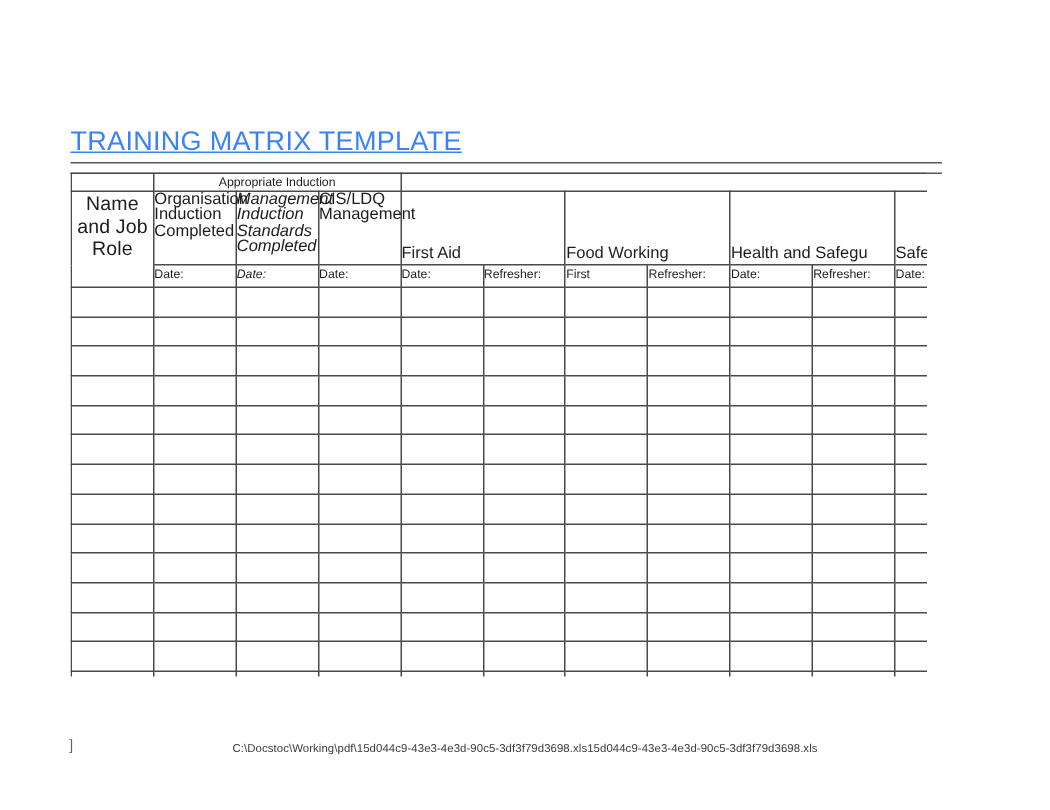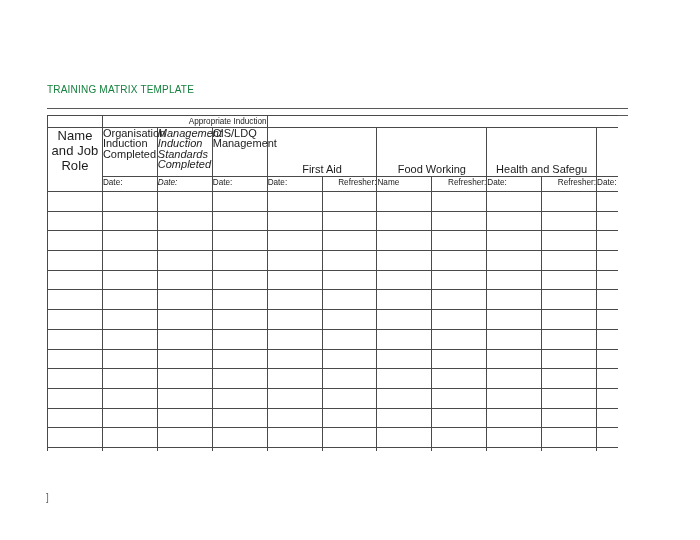--- a/index.html
+++ b/index.html
@@ -23,24 +23,25 @@
     width: 700px;
     height: 540px;
     background: #fff;
   }
 
   
   #doc-title {
     position: absolute;
     left: 47px;
     top: 84px;
-    font-size: 10px;
+    font-size: 18px;
     letter-spacing: 0.2px;
-    color: #15803d;
+    color: #3b82f6;
     white-space: nowrap;
+    text-decoration: underline;
   }
 
   
   .top-rule {
     position: absolute;
     left: 47px;
     width: 581px;
     height: 1px;
     background: #58585a;
   }
@@ -68,21 +69,21 @@
     border: 1px solid #4a4a4c;
     padding: 0;
     vertical-align: top;
     font-weight: normal;
     background: #fff;
   }
 
   
   .grp-cell {
     height: 11px;
-    text-align: right;
+    text-align: center;
     font-size: 8.2px;
     line-height: 11px;
     border-bottom: 1px solid #4a4a4c;
   }
   .grp-blank {
     border-top: none;
     border-bottom: none;
   }
   .grp-blank-right {
     border-top: none;
@@ -103,21 +104,20 @@
 
   
   .sub-cell {
     height: 46px;
     padding: 2px 2px 0 3px;
     line-height: 10.4px;
     font-size: 11px;
   }
   .sub-cell.centered {
     vertical-align: bottom;
-    text-align: center;
     padding-bottom: 2px;
   }
 
   
   .datehdr-cell {
     height: 14px;
     padding: 1px 2px 0 3px;
     font-size: 8.2px;
     line-height: 12px;
     white-space: nowrap;
@@ -127,21 +127,21 @@
   
   tbody.body-rows td {
     height: 18.7px;
   }
 
   
   .c-ind   { width: 57px; }
   .c-mgmt  { width: 58px; font-style: italic; }
   .c-cis   { width: 54px; }
   .c-date  { width: 48px; }
-  .c-ref   { width: 53px; text-align: right; }
+  .c-ref   { width: 53px; }
 
   
   #footer-bracket {
     position: absolute;
     left: 46px;
     top: 492px;
     font-size: 10px;
     color: #666;
   }
   #footer-path {
@@ -190,21 +190,21 @@
         </tr>
 
         <tr>
           <td class="datehdr-cell c-ind">Date:</td>
           <td class="datehdr-cell c-mgmt">Date:</td>
           <td class="datehdr-cell c-cis">Date:</td>
 
           <td class="datehdr-cell c-date">Date:</td>
           <td class="datehdr-cell c-ref">Refresher:</td>
 
-          <td class="datehdr-cell c-date">Name</td>
+          <td class="datehdr-cell c-date">First</td>
           <td class="datehdr-cell c-ref">Refresher:</td>
 
           <td class="datehdr-cell c-date">Date:</td>
           <td class="datehdr-cell c-ref">Refresher:</td>
 
           <td class="datehdr-cell c-date">Date:</td>
 
         </tr>
       </thead>
 
@@ -391,14 +391,15 @@
             <td class="c-date"></td>
             <td class="c-ref"></td>
             <td class="c-date"></td>
           </tr>
         </tbody>
     </table>
   </div>
 
   <div id="footer-bracket">]</div>
 
+  <div id="footer-path">C:\Docstoc\Working\pdf\15d044c9-43e3-4e3d-90c5-3df3f79d3698.xls15d044c9-43e3-4e3d-90c5-3df3f79d3698.xls</div>
 
 </div>
 
 </body></html>

